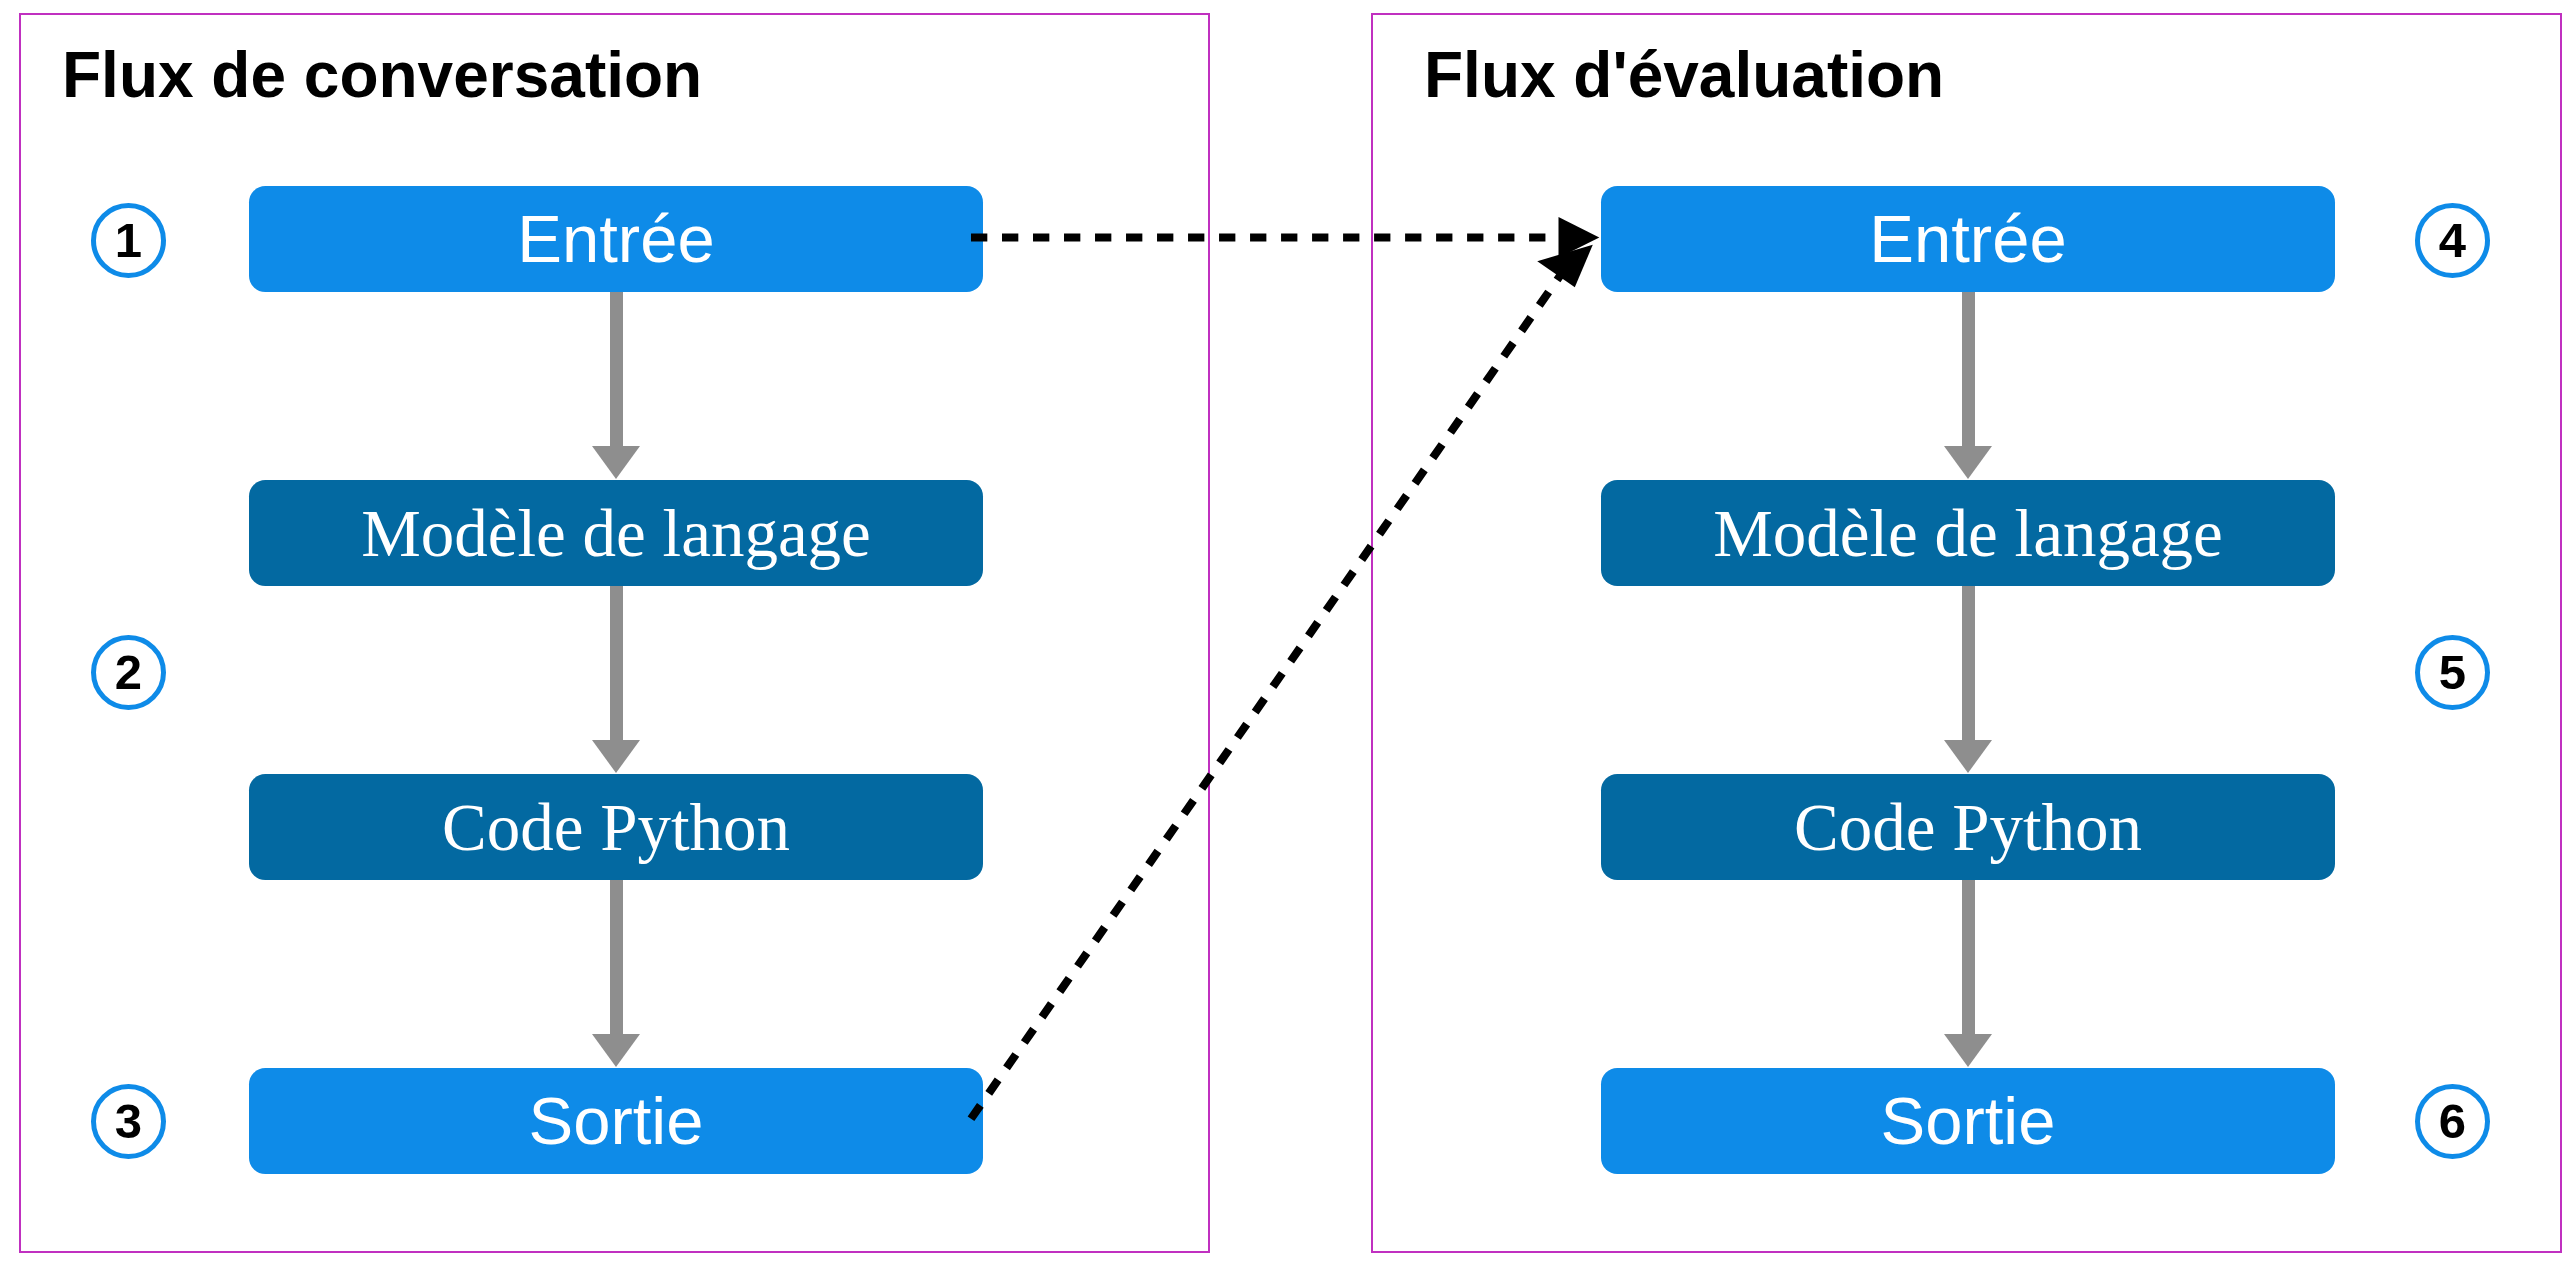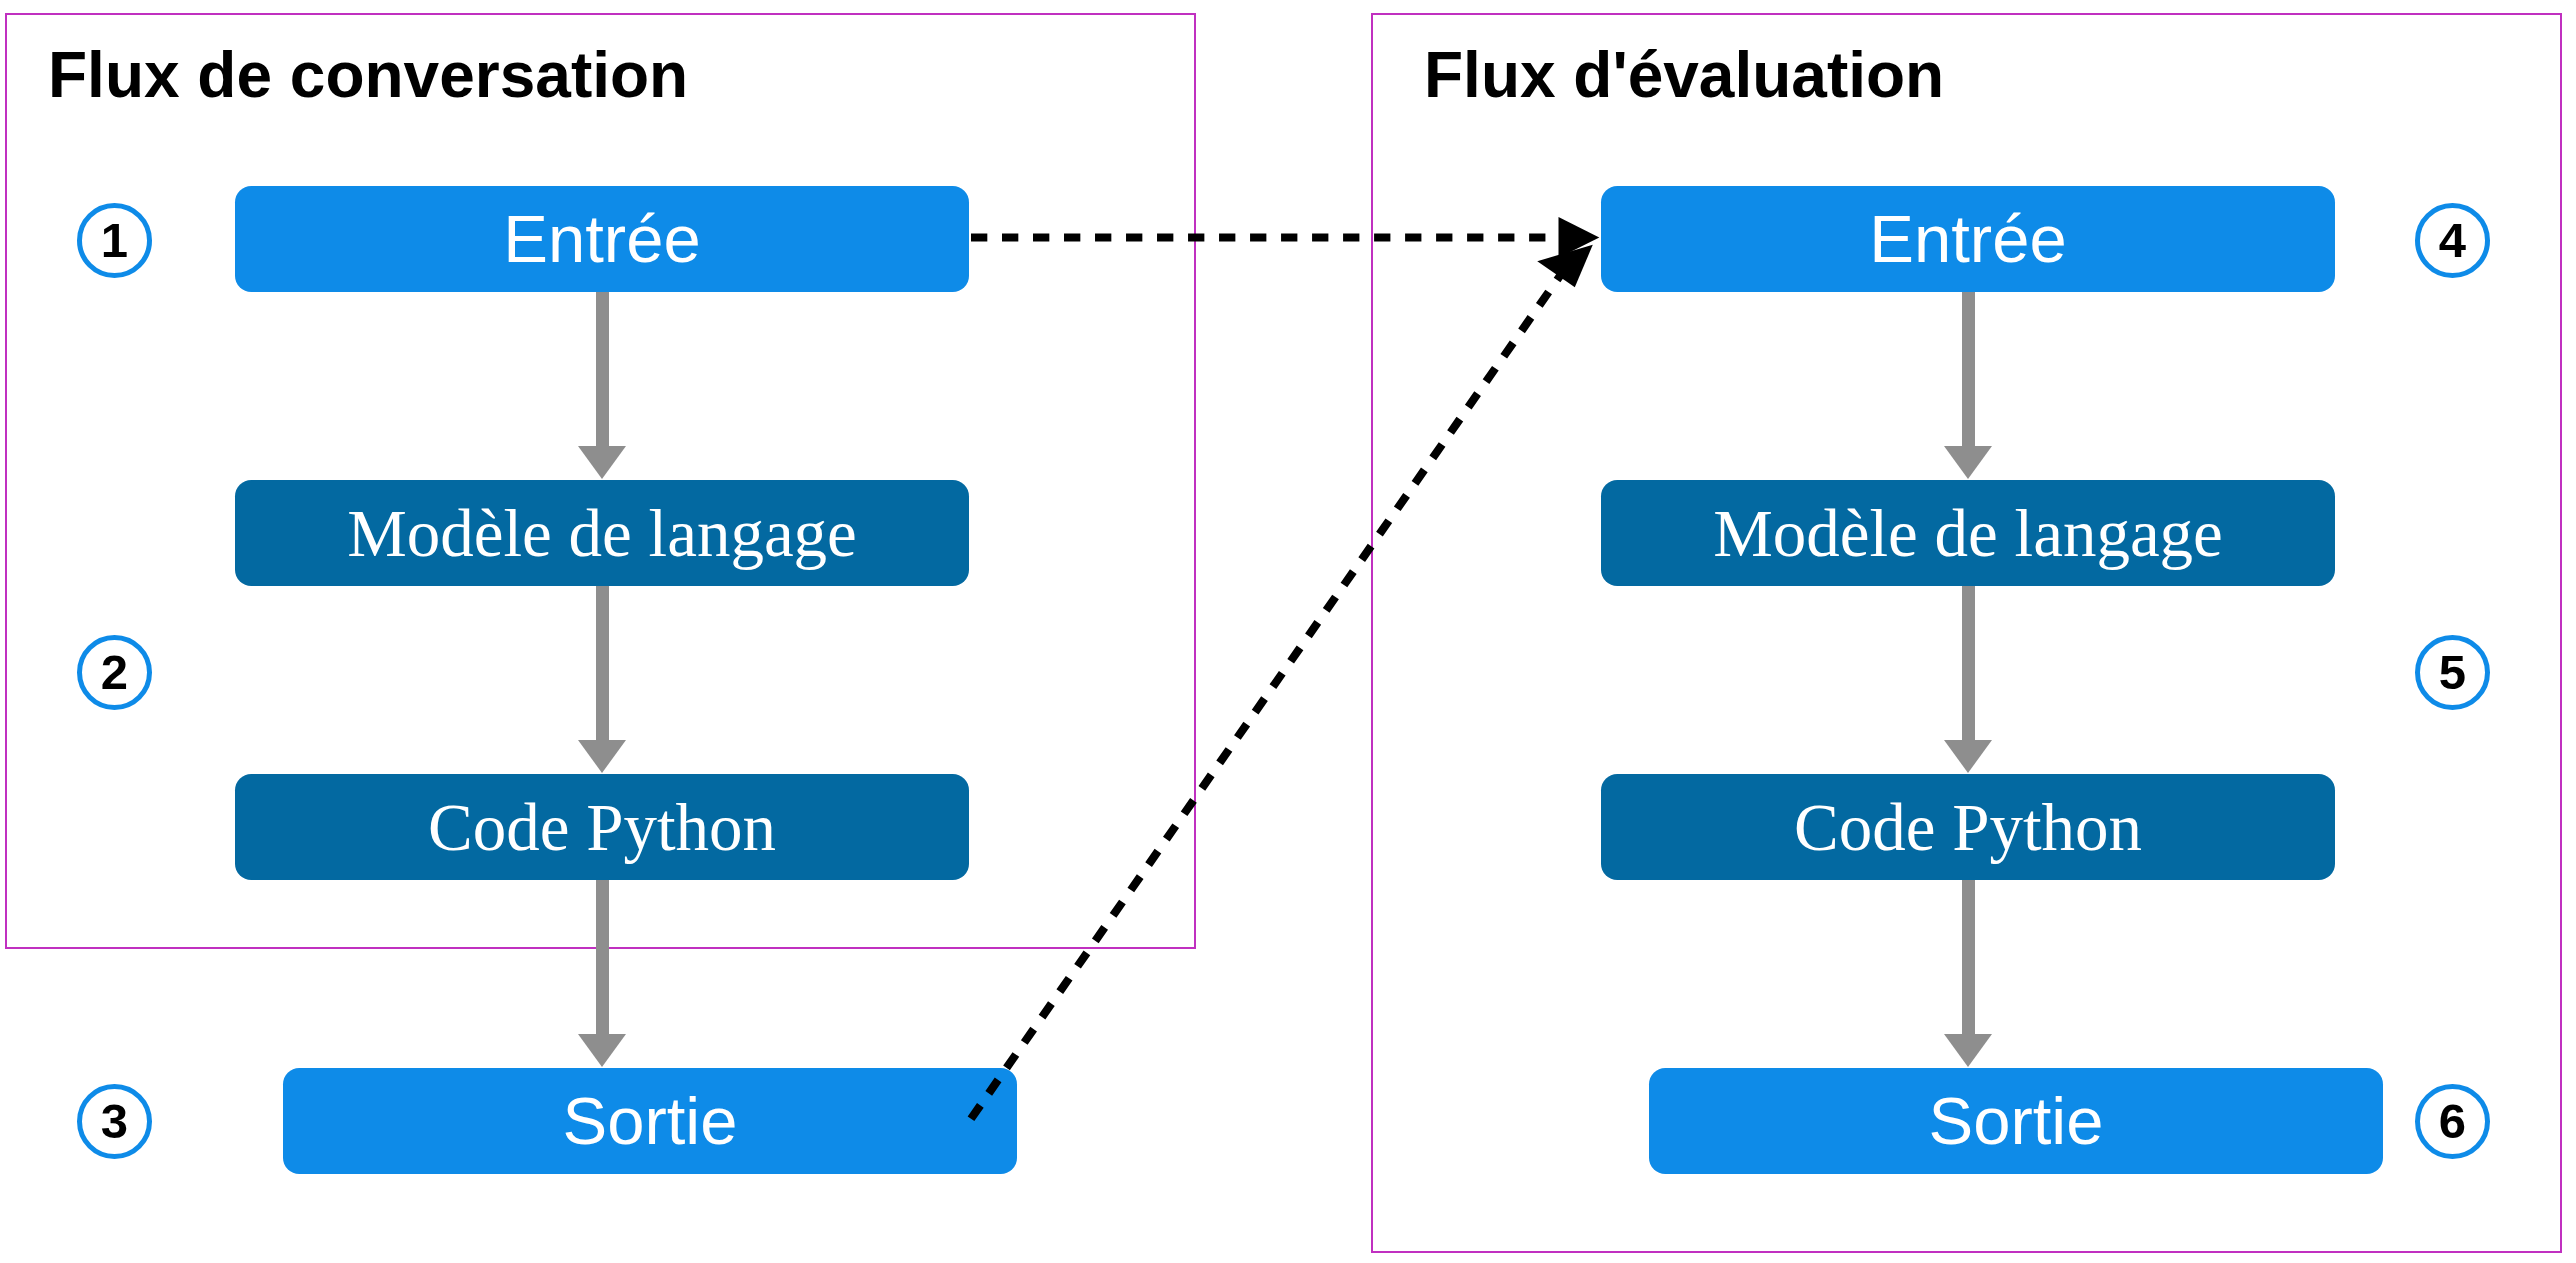--- a/index.html
+++ b/index.html
@@ -9,24 +9,24 @@
     width: 2576px;
     height: 1264px;
     position: relative;
   }
   .panel {
     position: absolute;
     border: 2.4px solid #c030c0;
     background: #fff;
   }
   .panel-left {
-    left: 5px;
+    left: 19px;
     top: 13px;
     width: 1191px;
-    height: 936px;
+    height: 1240px;
   }
   .panel-right {
     left: 1371px;
     top: 13px;
     width: 1191px;
     height: 1240px;
   }
   .panel-title {
     position: absolute;
     top: 23px;
@@ -46,21 +46,21 @@
     font-size: 67px;
     line-height: 106px;
     color: #fff;
     font-weight: 400;
   }
   .node-blue { background: #0e8be8; }
   .node-black { background: #0369a1; font-family: Liberation Serif, serif; }
   .node-entree  { top: 171px; }
   .node-lang    { top: 465px; }
   .node-python  { top: 759px; }
-  .node-sortie  { top: 1053px; margin-left: 48px; }
+  .node-sortie  { top: 1053px; }
   .badge {
     position: absolute;
     width: 75px;
     height: 75px;
     border: 5.7px solid #0e8be8;
     border-radius: 50%;
     background: #fff;
     color: #000;
     font-size: 49px;
     font-weight: 700;

